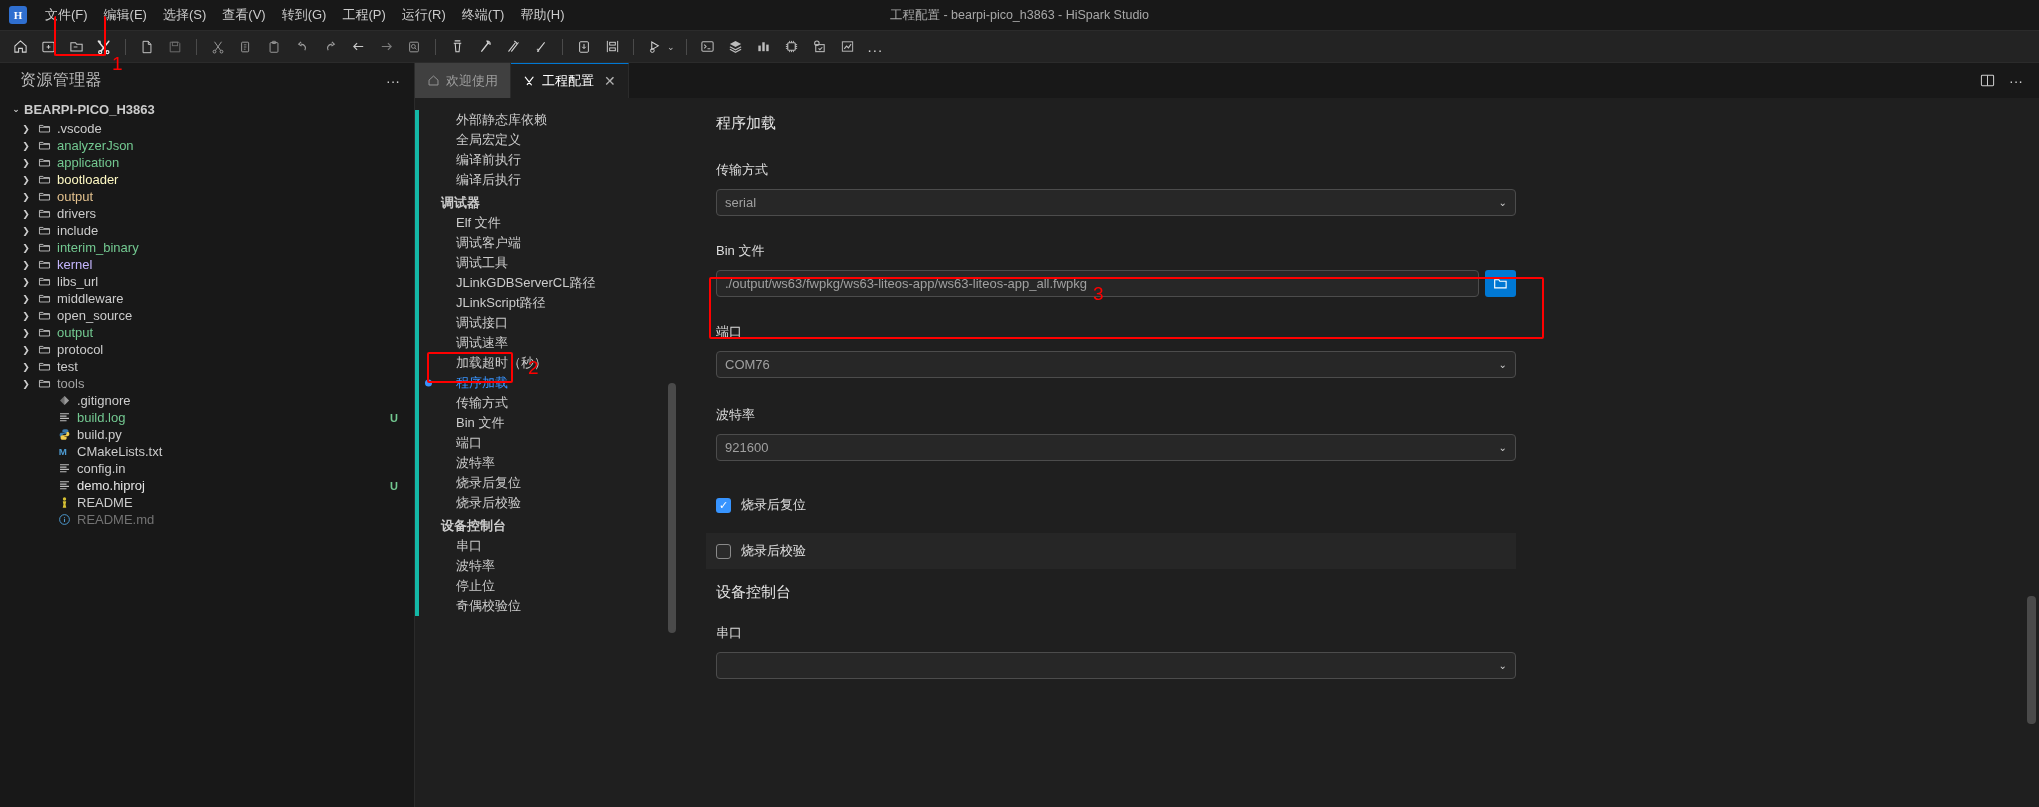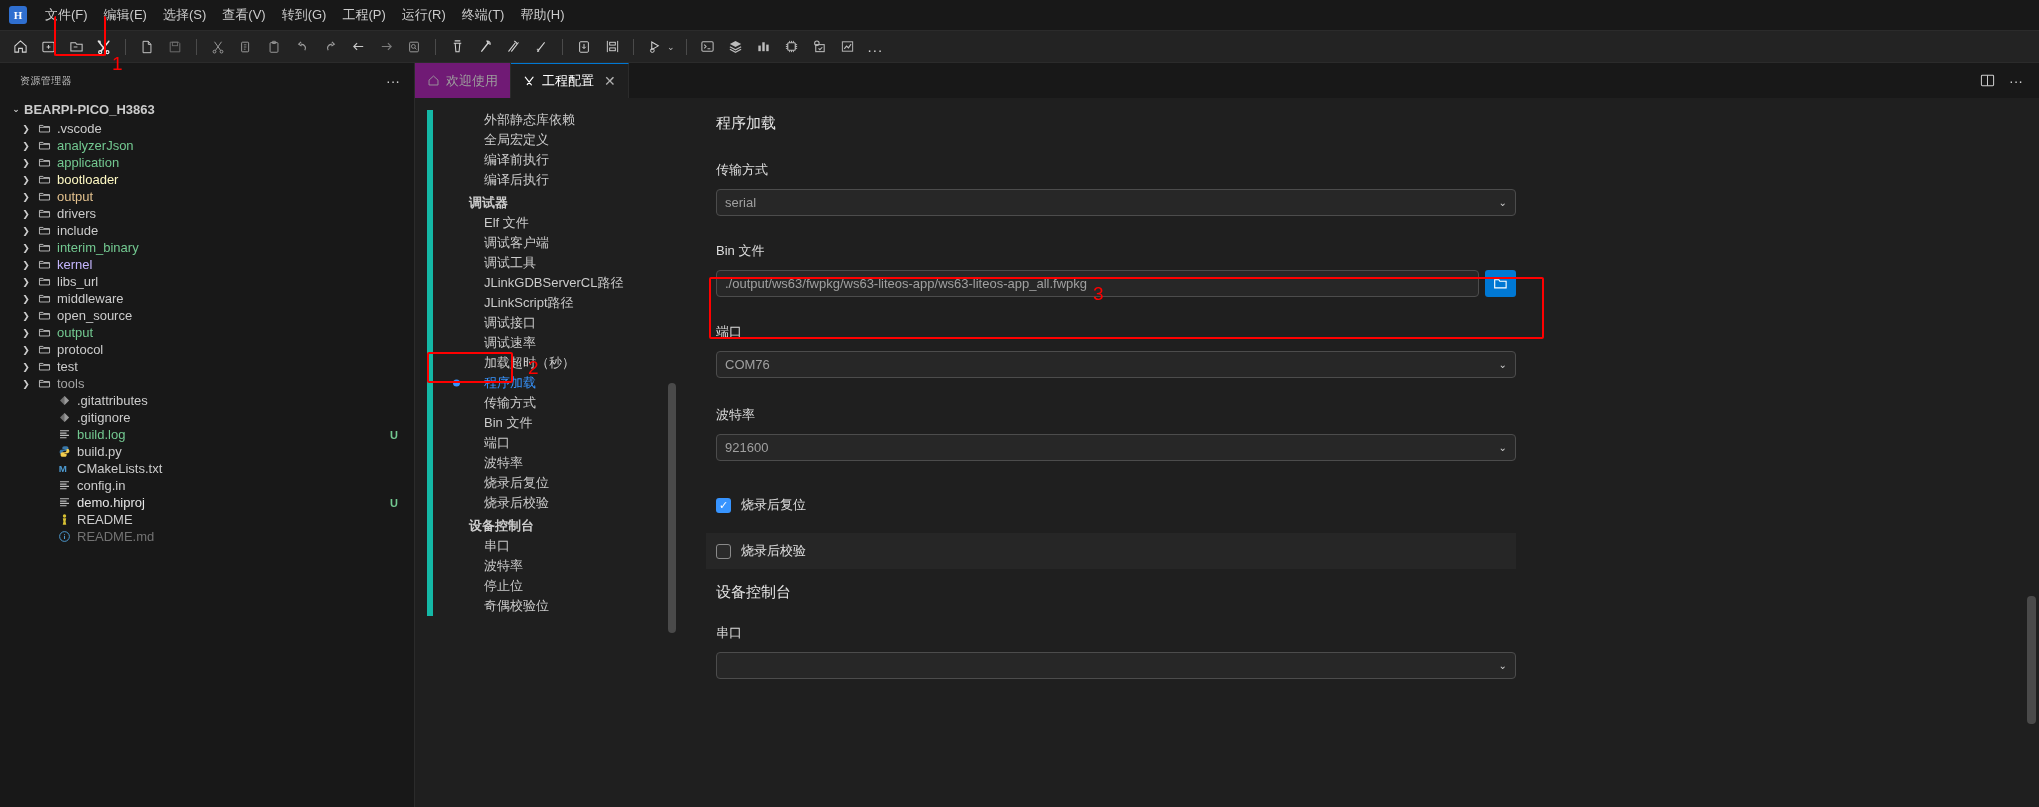--- a/index.html
+++ b/index.html
@@ -71,21 +71,21 @@
   
   #sidebar {
     width: 415px; background: #181818; flex: 0 0 415px;
     display: flex; flex-direction: column;
     border-right: 1px solid #2b2b2b;
   }
   #sb-header {
     height: 35px; display: flex; align-items: center;
     justify-content: space-between; padding: 0 14px 0 20px;
   }
-  #sb-title { font-size: 10px; color: #bbbbbb; letter-spacing: .4px; }
+  #sb-title { font-size: 16px; color: #bbbbbb; letter-spacing: .4px; }
   #sb-more { color: #cccccc; font-size: 14px; cursor: pointer; }
   #sb-root {
     height: 22px; display: flex; align-items: center;
     padding-left: 8px; font-size: 13px; font-weight: bold; color: #cccccc;
   }
   .tree-row {
     height: 17px; display: flex; align-items: center;
     padding-left: 8px; font-size: 13px; position: relative; cursor: pointer;
     white-space: nowrap;
   }
@@ -100,39 +100,39 @@
 
   
   #editor { flex: 1; display: flex; flex-direction: column; background: #1f1f1f; min-width: 0; }
   #tabbar {
     height: 35px; background: #181818; display: flex; align-items: stretch;
     position: relative;
   }
   .tab {
     display: flex; align-items: center; gap: 6px;
     padding: 0 12px; font-size: 13px; color: #9d9d9d;
-    background: #701a75; border-right: 1px solid #2b2b2b;
+    background: #404040; border-right: 1px solid #2b2b2b;
     cursor: pointer; white-space: nowrap;
   }
   .tab.active { background: #1f1f1f; color: #ffffff; border-top: 1px solid #0078d4; }
   .tab-close { font-size: 14px; color: #b0b0b0; margin-left: 4px; }
   #tabbar-actions {
     margin-left: auto; display: flex; align-items: center; gap: 14px;
     padding-right: 16px;
   }
   .ta-btn { color: #cccccc; cursor: pointer; display: flex; align-items: center; }
 
   #page-body { flex: 1; display: flex; min-height: 0; position: relative; }
 
   
   #confnav {
     width: 263px; flex: 0 0 263px; background: #1f1f1f;
     padding-top: 12px; overflow: hidden; position: relative;
   }
-  #confnav-inner { padding-left: 36px; border-left: 6px solid #14b8a6; margin-left: 12px; }
+  #confnav-inner { padding-left: 22px; border-left: 4px solid #14b8a6; }
   .nav-group {
     font-size: 13px; color: #cccccc; font-weight: bold;
     height: 20px; line-height: 20px; margin-top: 3px;
   }
   .nav-item {
     font-size: 13px; color: #cccccc; height: 20px; line-height: 20px;
     padding-left: 15px; cursor: pointer; position: relative; white-space: nowrap;
   }
   .nav-item.active { color: #3794ff; }
   .nav-item.active::before {
@@ -196,20 +196,21 @@
   <div id="app-logo">H</div>
   <div class="menu-item">文件(F)</div>
   <div class="menu-item">编辑(E)</div>
   <div class="menu-item">选择(S)</div>
   <div class="menu-item">查看(V)</div>
   <div class="menu-item">转到(G)</div>
   <div class="menu-item">工程(P)</div>
   <div class="menu-item">运行(R)</div>
   <div class="menu-item">终端(T)</div>
   <div class="menu-item">帮助(H)</div>
+  <div id="window-title">工程配置 - bearpi-pico_h3863 - HiSpark Studio</div>
 </div>
 
 <div id="toolbar">
   <div class="tb-btn">
     <svg width="15" height="15" viewBox="0 0 16 16">
         <path d="M8 2 L2 7.5 V14 h4 v-4 h4 v4 h4 V7.5 Z" fill="none" stroke="#d4d4d4" stroke-width="1.1"></path>
       </svg>
   </div>
   <div class="tb-btn">
     <svg width="15" height="15" viewBox="0 0 16 16">
@@ -549,30 +550,20 @@
         </div>
         <div class="tree-row indent1">
           <span class="tw-chev">❯</span>
           <span class="tw-icon">
             <svg xmlns="http://www.w3.org/2000/svg" width="13" height="13" viewBox="0 0 16 16">
               <path d="M1.8 4.2h4.3l1 1.4H14.2v6.7H1.8z" fill="none" stroke="#c5c5c5" stroke-width="1.1"></path>
               <path d="M1.8 6.6h12.4" stroke="#c5c5c5" stroke-width="1"></path>
             </svg>
           </span>
           <span class="tw-label" style="color:#a3a3a3">tools</span>
-        </div>
-        <div class="tree-row indent2">
-          <span class="tw-chev"></span>
-          <span class="tw-icon">
-            <svg xmlns="http://www.w3.org/2000/svg" width="13" height="13" viewBox="0 0 16 16">
-              <path d="M8 2.5 L13.5 8 L8 13.5 L2.5 8 Z" fill="#6e6e6e"></path>
-              <path d="M8 2.5 L13.5 8 L8 13.5 Z" fill="#9a9a9a"></path>
-            </svg>
-          </span>
-          <span class="tw-label" style="color:#cccccc">.gitattributes</span>
         </div>
         <div class="tree-row indent2">
           <span class="tw-chev"></span>
           <span class="tw-icon">
             <svg xmlns="http://www.w3.org/2000/svg" width="13" height="13" viewBox="0 0 16 16">
               <path d="M8 2.5 L13.5 8 L8 13.5 L2.5 8 Z" fill="#6e6e6e"></path>
               <path d="M8 2.5 L13.5 8 L8 13.5 Z" fill="#9a9a9a"></path>
             </svg>
           </span>
           <span class="tw-label" style="color:#cccccc">.gitignore</span>

